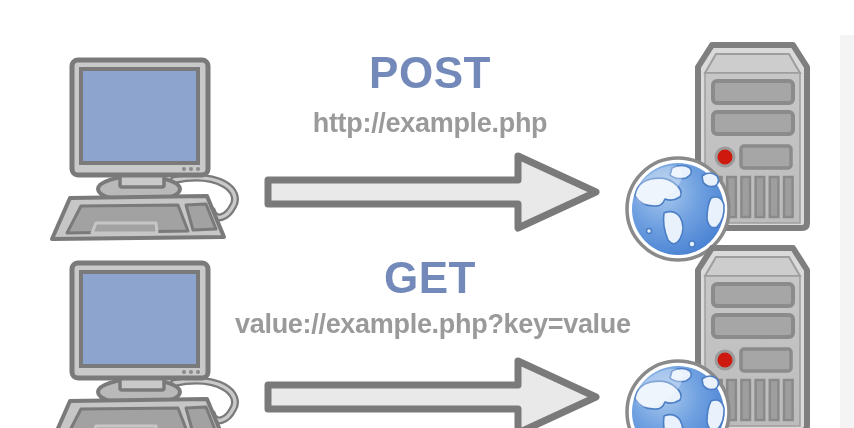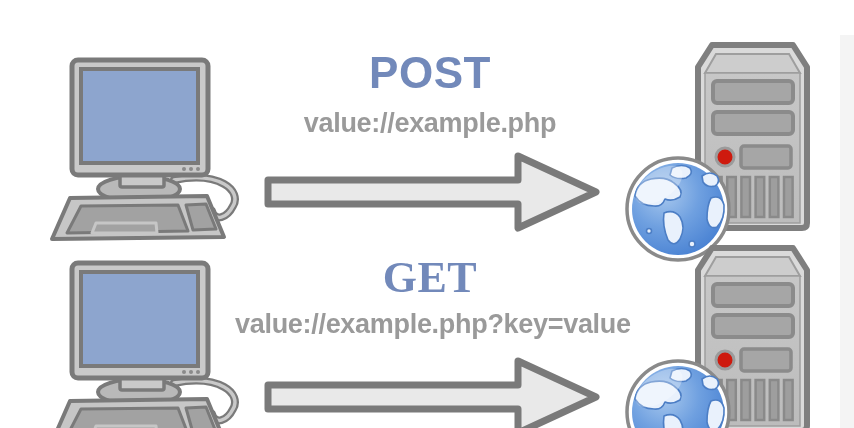--- a/index.html
+++ b/index.html
@@ -132,35 +132,35 @@
     </defs>
   </svg>
 
   <div class="edge-shade"></div>
 
   <svg class="abs" style="left:40px; top:10px;" width="200" height="200">
     <use href="#sym-computer"></use>
   </svg>
 
   <div class="txtcol method" style="top:12px;">POST</div>
-  <div class="txtcol url" style="top:73px;">value://example.php</div>
+  <div class="txtcol url" style="top:73px;">http://example.php</div>
 
   <svg class="abs" style="left:262px; top:112px;" width="340" height="90">
     <use href="#sym-arrow"></use>
   </svg>
 
   <svg class="abs" style="left:615px; top:0px;" width="200" height="245">
     <use href="#sym-server"></use>
   </svg>
 
   <svg class="abs" style="left:40px; top:213px;" width="200" height="200">
     <use href="#sym-computer"></use>
   </svg>
 
-  <div class="txtcol method" style="top:217px;font-family:Liberation Serif, serif;">GET</div>
+  <div class="txtcol method" style="top:217px;">GET</div>
   <div class="txtcol url" style="top:274px;">value://example.php?key=value</div>
 
   <svg class="abs" style="left:262px; top:317px;" width="340" height="90">
     <use href="#sym-arrow"></use>
   </svg>
 
   <svg class="abs" style="left:615px; top:203px;" width="200" height="245">
     <use href="#sym-server"></use>
   </svg>
 

